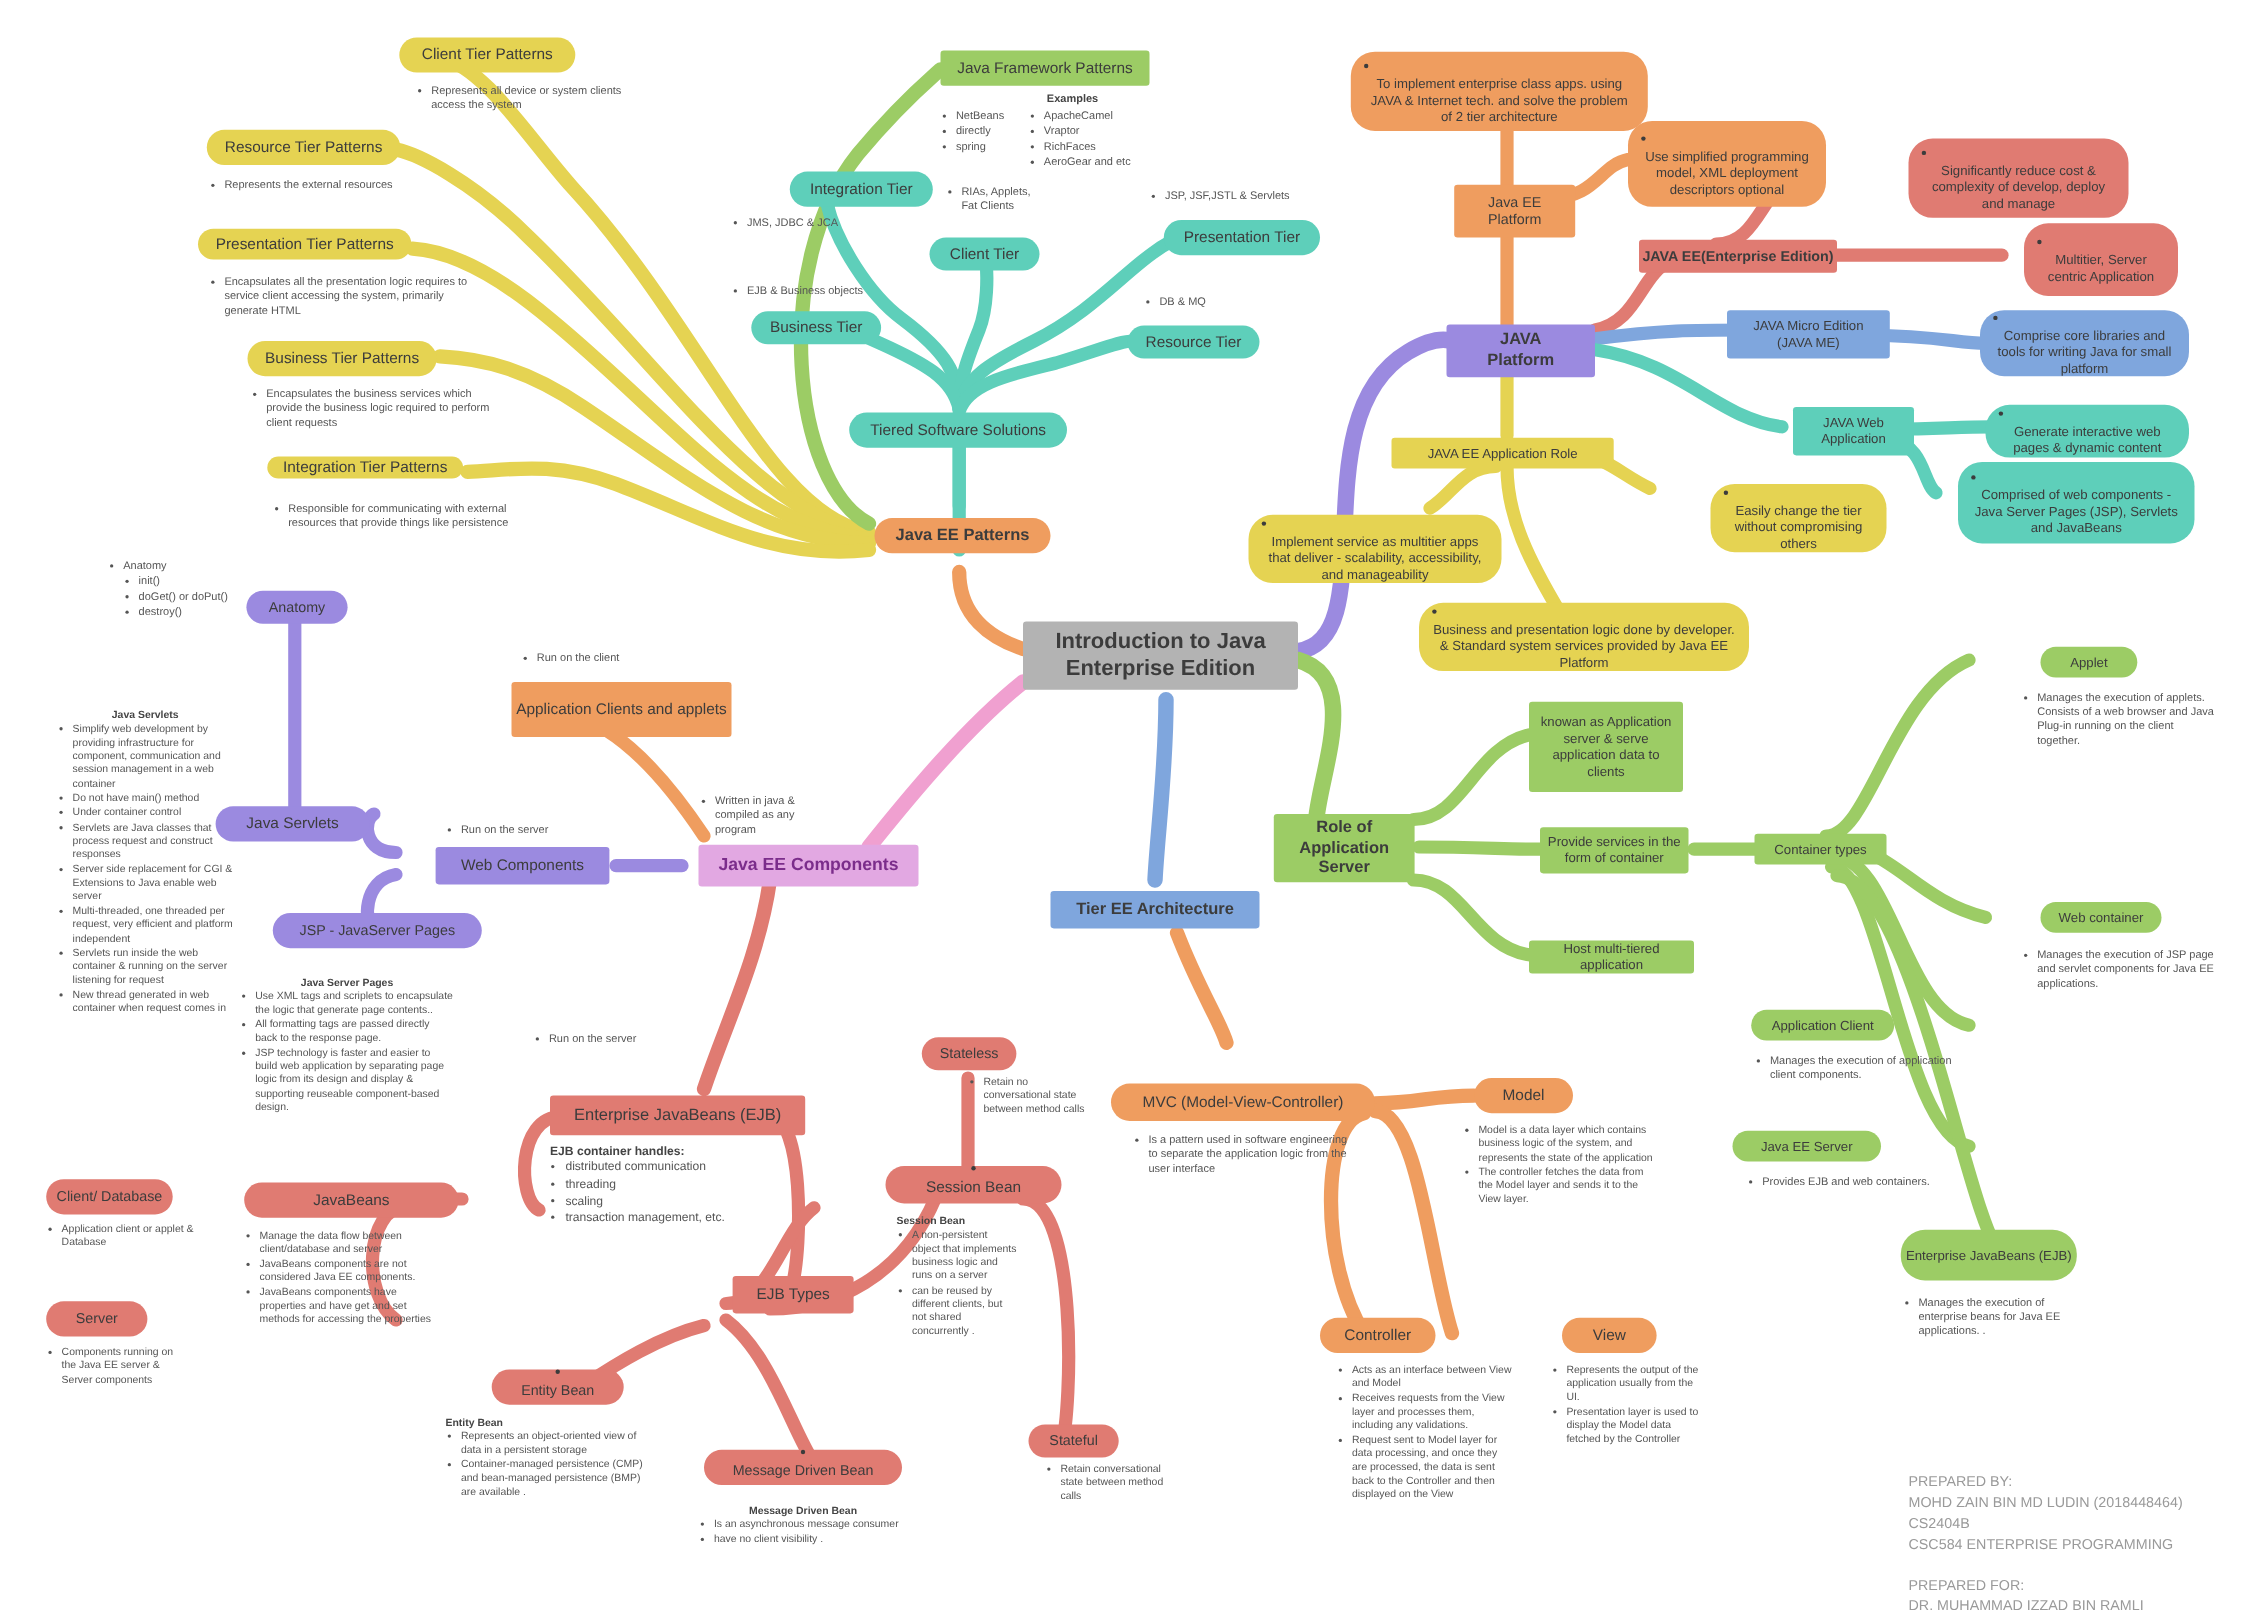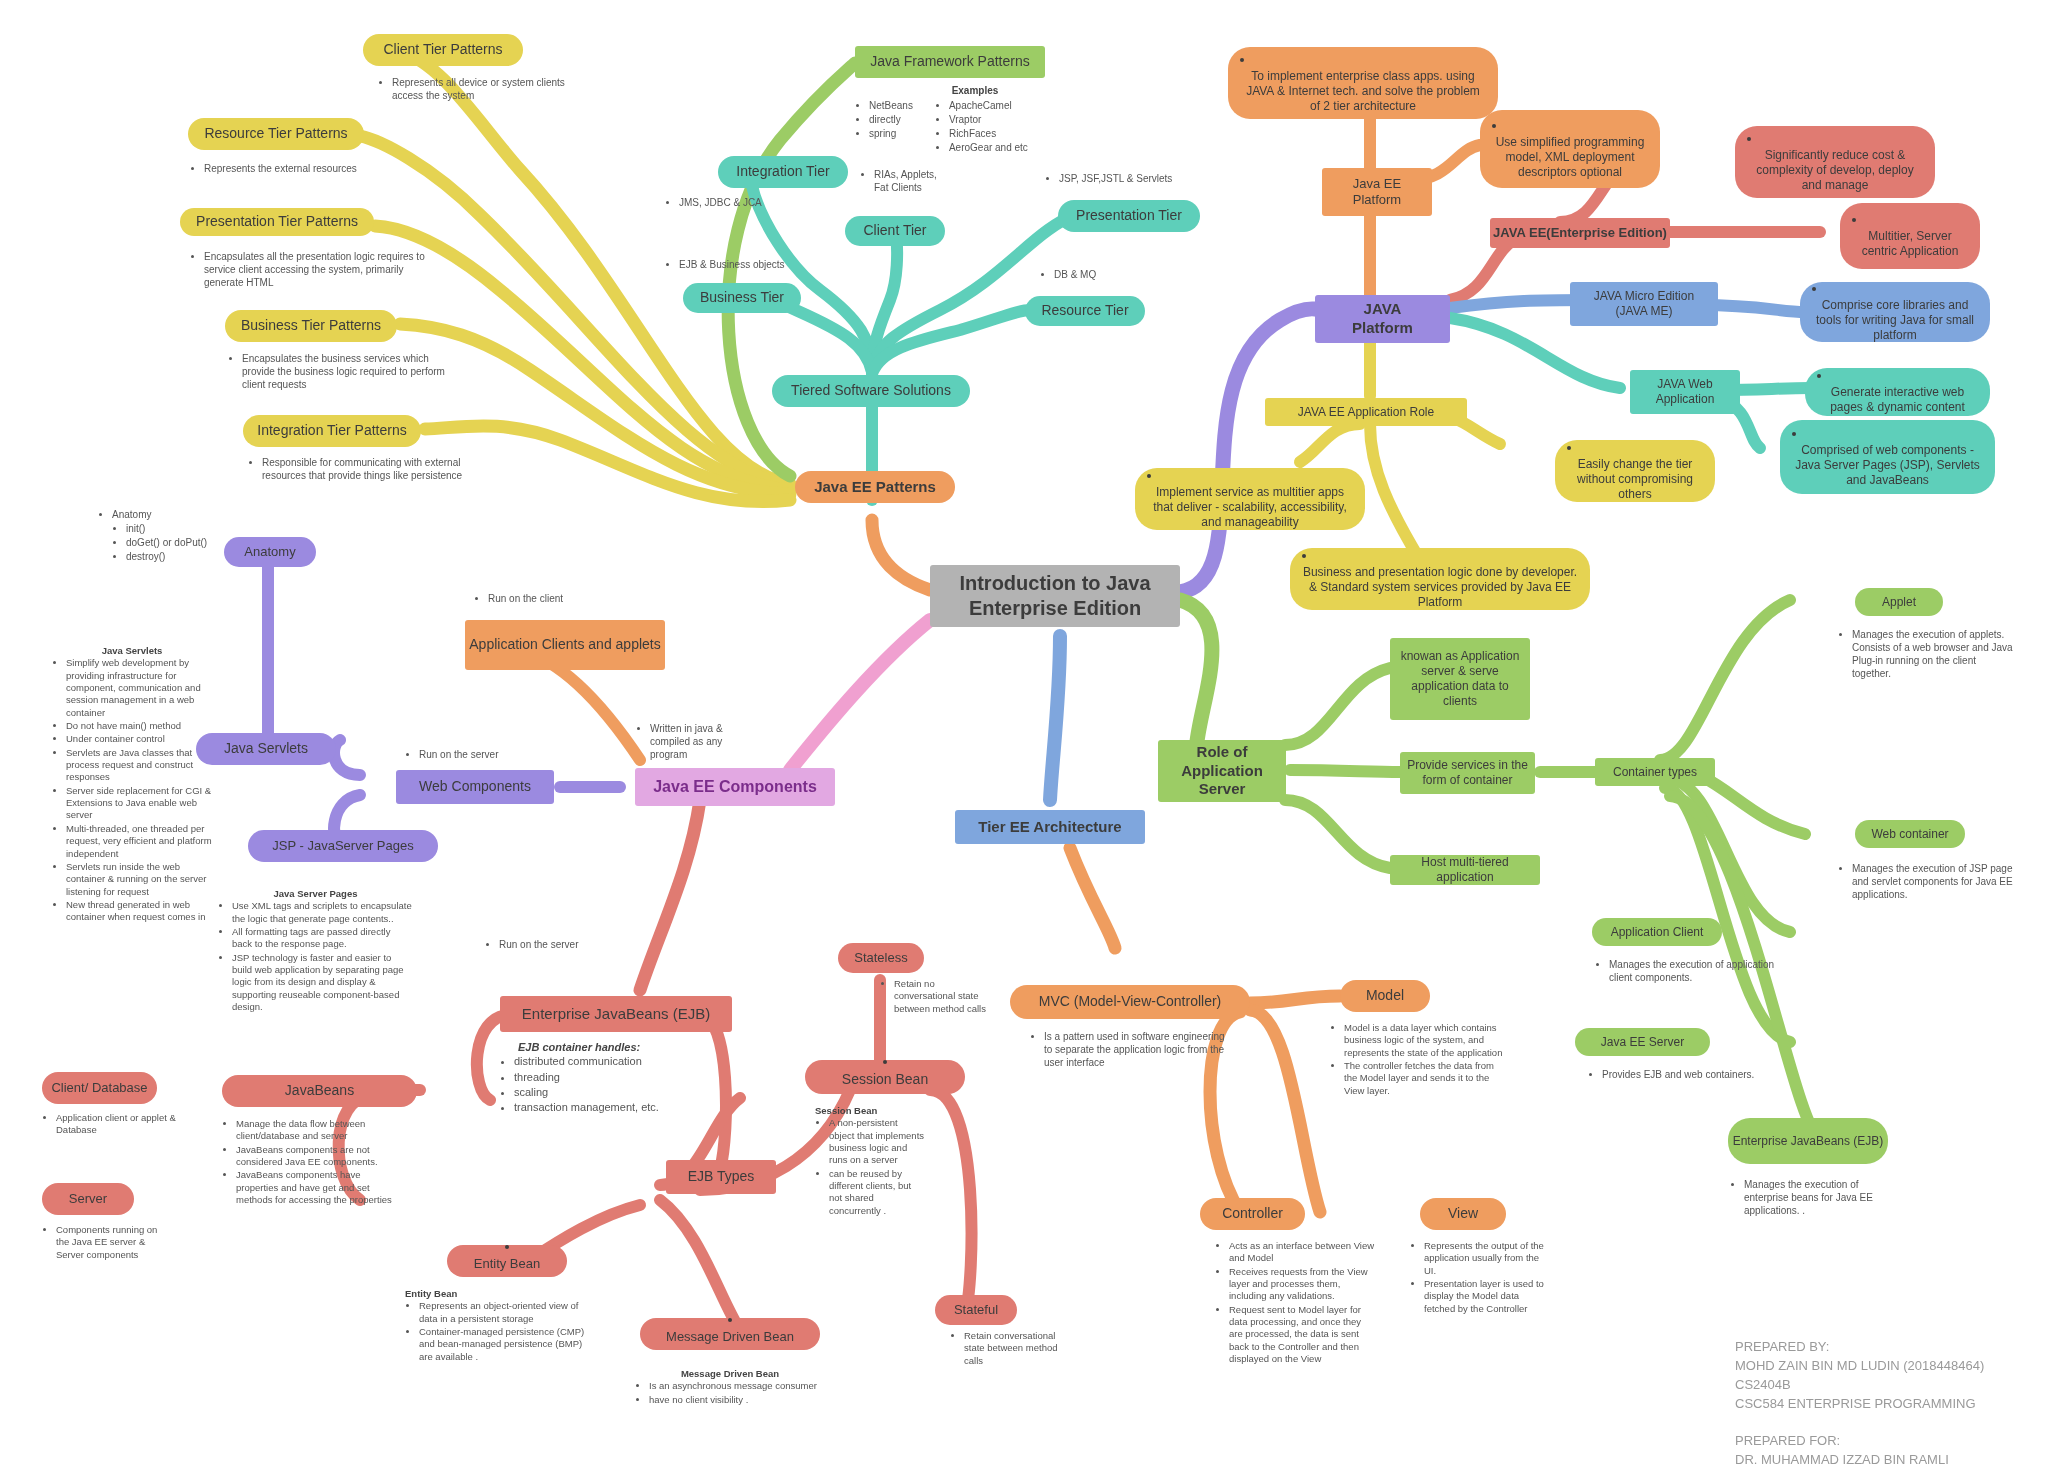--- a/index.html
+++ b/index.html
@@ -158,21 +158,21 @@
       </ul>
   </div>
 
   <div class="node pill" style="left:225px;top:310px;width:172px;height:32px;background:#e5d352;font-size:14px;">Business Tier Patterns</div>
   <div class="note" style="left:228px;top:352px;width:230px;font-size:10px;">
     <ul>
         <li>Encapsulates the business services which provide the business logic required to perform client requests</li>
       </ul>
   </div>
 
-  <div class="node pill" style="left:243px;top:415px;width:178px;height:32px;background:#e5d352;font-size:14px;">Integration Tier Patterns</div>
+  <div class="node pill" style="left:243px;top:415px;width:178px;height:20px;background:#e5d352;font-size:14px;">Integration Tier Patterns</div>
   <div class="note" style="left:248px;top:456px;width:240px;font-size:10px;">
     <ul>
         <li>Responsible for communicating with external resources that provide things like persistence</li>
       </ul>
   </div>
 
   <div class="node rect" style="left:855px;top:46px;width:190px;height:32px;background:#9ccc65;font-size:14px;">Java Framework Patterns</div>
   <div class="note" style="left:855px;top:84px;width:260px;font-size:10px;">
     <span class="hd" style="text-align:center;display:block;margin-left:-20px;">Examples</span>
     <div style="display:flex;gap:22px;margin-top:2px;">
@@ -428,21 +428,21 @@
       </ul>
   </div>
 
   <div class="node rect" style="left:500px;top:996px;width:232px;height:36px;background:#e07b72;font-size:15px;">Enterprise JavaBeans (EJB)</div>
   <div class="note" style="left:485px;top:938px;width:130px;font-size:10px;">
     <ul>
         <li>Run on the server</li>
       </ul>
   </div>
   <div class="note" style="left:500px;top:1040px;width:230px;font-size:11px;">
-    <span class="hd" style="margin-left:18px;font-style:italic;">EJB container handles:</span>
+    <span class="hd" style="">EJB container handles:</span>
     <ul>
       <li>distributed communication</li>
       <li>threading</li>
       <li>scaling</li>
       <li>transaction management, etc.</li>
     </ul>
   </div>
 
   <div class="node rect" style="left:666px;top:1160px;width:110px;height:34px;background:#e07b72;font-size:14px;">EJB Types</div>
 

